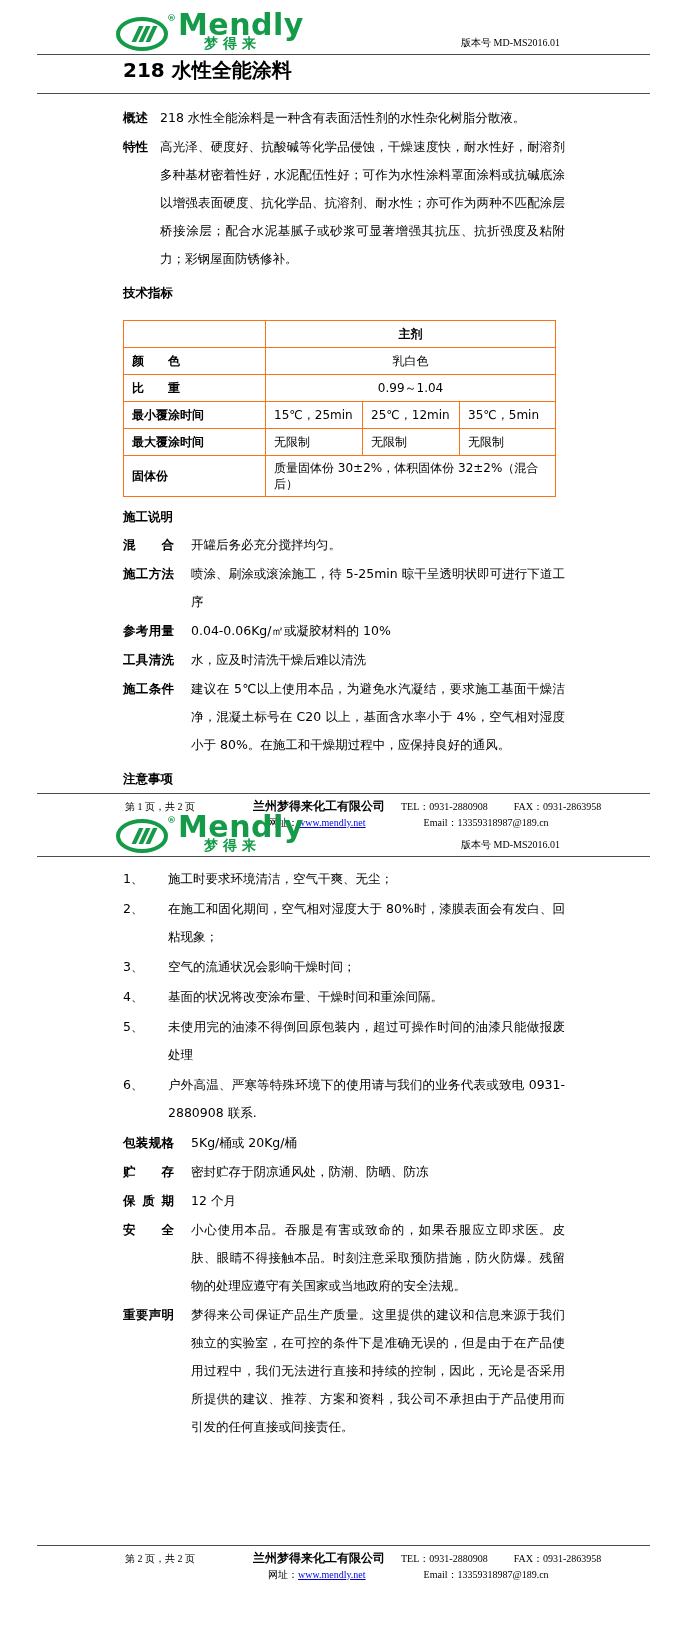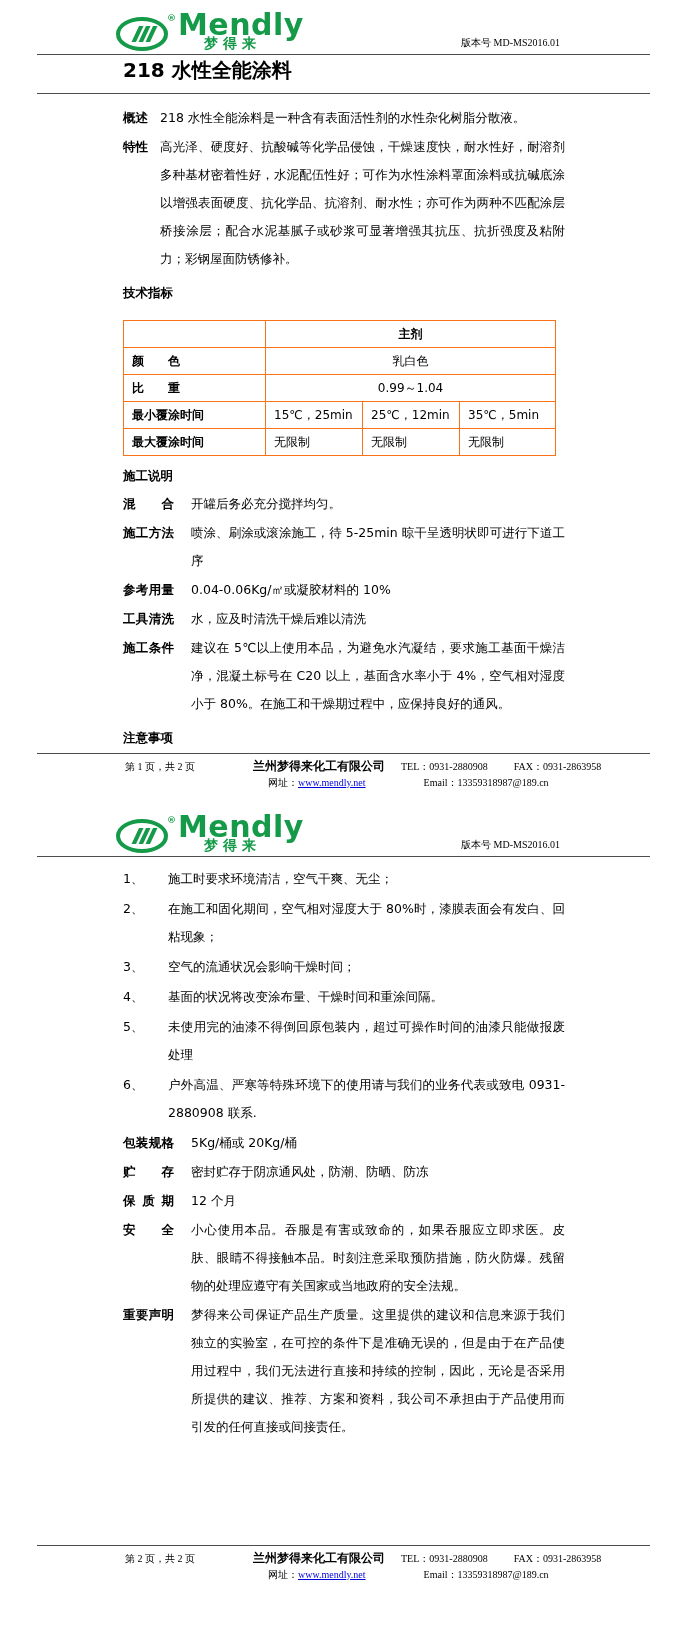--- a/index.html
+++ b/index.html
@@ -130,20 +130,24 @@
             <td>15℃，25min</td>
             <td>25℃，12min</td>
             <td>35℃，5min</td>
           </tr>
           <tr>
             <td class="rowlbl">最大覆涂时间</td>
             <td>无限制</td>
             <td>无限制</td>
             <td>无限制</td>
           </tr>
+          <tr>
+            <td class="rowlbl">固体份</td>
+            <td colspan="3">质量固体份 30±2%，体积固体份 32±2%（混合后）</td>
+          </tr>
         </tbody>
       </table>
 
       <div class="heading">施工说明</div>
 
       <div class="lrow">
         <span class="lbl lbl-4">混合</span>
         <span class="txt">开罐后务必充分搅拌均匀。</span>
       </div>
       <div class="lrow">

